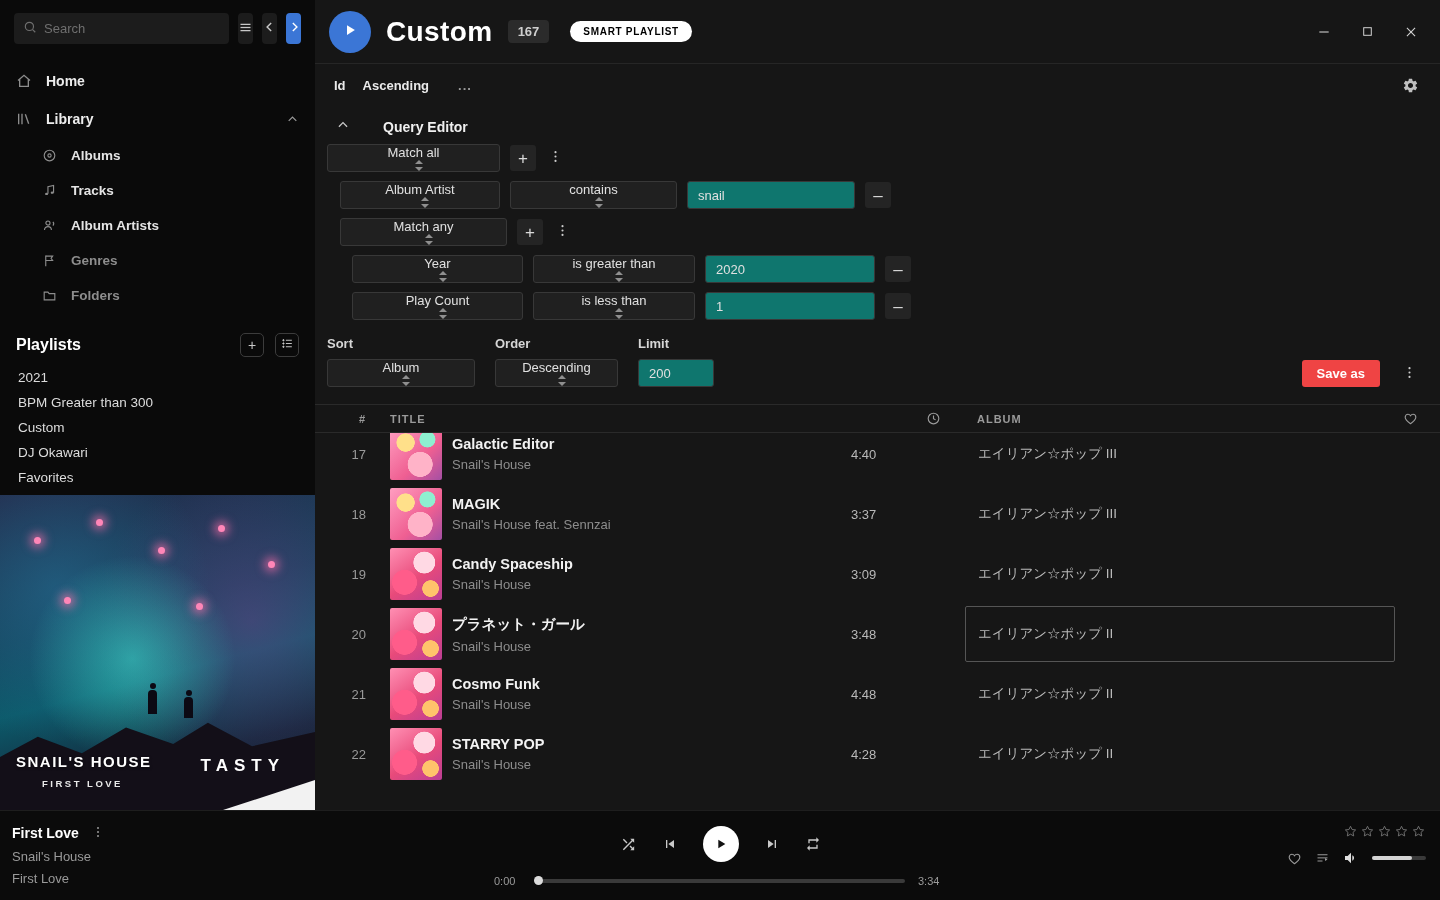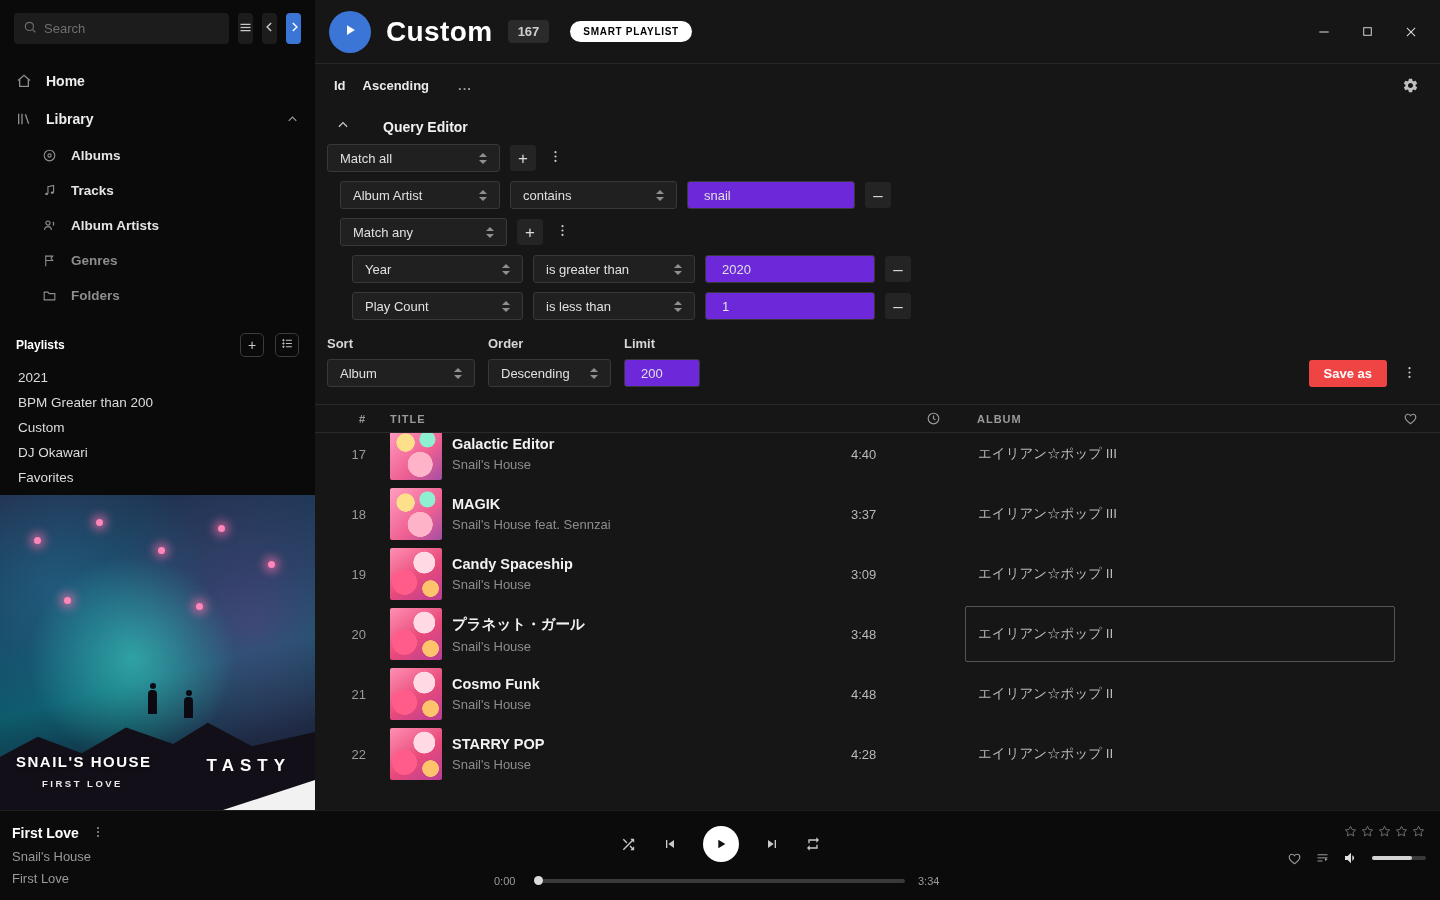--- a/index.html
+++ b/index.html
@@ -16,41 +16,41 @@
   .search-box input::placeholder { color:#6f6f6f; }
   .sq-btn { width:32px; height:31px; background:#1c1c1c; border:none; border-radius:4px; color:#c9c9c9; display:flex; align-items:center; justify-content:center; cursor:pointer; }
   .sq-btn.primary { background:#3b76d6; color:#fff; }
   .nav { margin-top:8px; }
   .nav-item { height:38px; display:flex; align-items:center; gap:14px; padding:0 16px; color:#ededed; font-weight:700; font-size:14px; cursor:pointer; }
   .nav-item .icon, .sub-item .icon { color:#8d8d8d; display:flex; align-items:center; }
   .nav-item .chev-end { margin-left:auto; color:#9a9a9a; display:flex; }
   .sub-item { height:35px; display:flex; align-items:center; gap:14px; padding-left:42px; font-size:13.5px; font-weight:700; color:#e4e4e4; cursor:pointer; }
   .sub-item.dim { color:#8d8d8d; }
   .pl-header { margin-top:20px; padding:0 16px; display:flex; align-items:center; }
-  .pl-header .pl-title { font-size:12px; font-weight:800; color:#fff; }
+  .pl-header .pl-title { font-size:16px; font-weight:800; color:#fff; }
   .pl-btns { margin-left:auto; display:flex; gap:11px; }
   .pl-mini { width:24px; height:24px; background:transparent; border:1px solid #3c3c3c; border-radius:5px; color:#c9c9c9; display:flex; align-items:center; justify-content:center; font-size:14px; cursor:pointer; }
   .playlist-list { list-style:none; margin-top:8px; }
   .playlist-list li { padding:5px 18px; font-size:13.5px; color:#dcdcdc; cursor:pointer; }
 
   
   .artwork { margin-top:auto; width:315px; height:315px; position:relative; overflow:hidden;
     background:
       radial-gradient(circle at 42% 52%, rgba(64,224,208,.55), transparent 42%),
       radial-gradient(circle at 18% 30%, rgba(40,120,160,.5), transparent 45%),
       radial-gradient(circle at 80% 40%, rgba(120,60,140,.45), transparent 50%),
       linear-gradient(165deg, #232a4a 0%, #14445c 38%, #0c5a6a 56%, #14283c 78%, #181826 100%); }
   .lantern { position:absolute; width:7px; height:7px; border-radius:50%; background:#ff86b8; box-shadow:0 0 10px 4px rgba(255,110,170,.65); }
   .rocks { position:absolute; left:0; bottom:0; width:100%; height:118px; background:#130f18;
     clip-path:polygon(0 55%, 12% 38%, 26% 52%, 40% 30%, 55% 44%, 66% 26%, 80% 46%, 100% 34%, 100% 100%, 0 100%); }
   .figure { position:absolute; width:9px; height:24px; background:#0c0913; border-radius:4px 4px 0 0; }
   .figure::before { content:""; position:absolute; top:-7px; left:1.5px; width:6px; height:6px; border-radius:50%; background:#0c0913; }
   .art-artist { position:absolute; left:16px; bottom:40px; color:#fff; font-weight:800; font-size:15px; letter-spacing:1.5px; text-shadow:0 1px 3px rgba(0,0,0,.6); }
   .art-title { position:absolute; left:42px; bottom:21px; color:#e9e9e9; font-size:9.5px; letter-spacing:2.5px; font-weight:700; }
-  .art-brand { position:absolute; right:24px; bottom:34px; color:#fff; font-weight:700; font-size:17px; letter-spacing:6px; }
+  .art-brand { position:absolute; right:30px; bottom:34px; color:#fff; font-weight:700; font-size:17px; letter-spacing:6px; }
   .art-wedge { position:absolute; right:0; bottom:0; width:92px; height:30px; background:#f2f2f2; clip-path:polygon(100% 0, 100% 100%, 0 100%); }
 
   
   .main { flex:1; position:relative; background:#161616; overflow:hidden; display:flex; flex-direction:column; }
   .main-header { height:64px; flex-shrink:0; display:flex; align-items:center; gap:15px; padding:0 22px 0 14px; border-bottom:1px solid #262626; }
   .play-circle { width:42px; height:42px; border-radius:50%; background:#3b76d6; color:#fff; border:none; display:flex; align-items:center; justify-content:center; cursor:pointer; flex-shrink:0; }
   .page-title { font-size:28px; font-weight:800; color:#fff; letter-spacing:.4px; }
   .count-badge { background:#2b2b2b; color:#cfcfcf; font-size:13px; font-weight:700; padding:4px 10px; border-radius:4px; }
   .type-badge { background:#fff; color:#000; font-size:10px; font-weight:800; letter-spacing:.7px; padding:5px 13px; border-radius:11px; margin-left:6px; }
   .win-controls { margin-left:auto; display:flex; gap:30px; color:#d6d6d6; }
@@ -61,33 +61,33 @@
   .sort-row .more { margin-left:29px; color:#9a9a9a; letter-spacing:1px; cursor:pointer; }
   .sort-row .gear { margin-left:auto; color:#c0c0c0; cursor:pointer; display:flex; }
 
   .qe-header { display:flex; align-items:center; margin:12px 0 4px 0; padding-left:21px; }
   .qe-header .collapse { background:transparent; border:none; color:#c9c9c9; cursor:pointer; display:flex; }
   .qe-header .qe-title { margin-left:33px; font-size:14px; font-weight:700; color:#f0f0f0; }
 
   .qe-row { display:flex; align-items:center; gap:10px; margin-top:9px; padding-left:12px; }
   .qe-row.ind1 { padding-left:25px; }
   .qe-row.ind2 { padding-left:37px; }
-  .select { height:28px; background:#202020; border:1px solid #383838; border-radius:3px; display:flex; align-items:center; justify-content:space-between; padding:0 12px; font-size:13px; color:#e0e0e0; cursor:pointer; }
+  .select { height:28px; background:#202020; border:1px solid #383838; border-radius:3px; display:flex; align-items:center; justify-content:space-between; padding:0 24px; font-size:13px; color:#e0e0e0; cursor:pointer;flex-direction:column; }
   .spin { display:flex; flex-direction:column; gap:3px; margin-left:10px; }
   .spin i { display:block; width:0; height:0; border-left:4px solid transparent; border-right:4px solid transparent; }
   .spin .u { border-bottom:4px solid #8f8f8f; }
   .spin .d { border-top:4px solid #8f8f8f; }
-  .qe-input { height:28px; background:#6d28d9; border:1px solid #383838; border-radius:3px; color:#e0e0e0; font-size:13px; padding:0 16px; font-family:inherit; outline:none; }
+  .qe-input { height:28px; background:#0f766e; border:1px solid #383838; border-radius:3px; color:#e0e0e0; font-size:13px; padding:0 10px; font-family:inherit; outline:none; }
   .mini-btn { width:26px; height:26px; background:#242424; border:none; border-radius:3px; color:#dadada; font-size:17px; line-height:1; display:flex; align-items:center; justify-content:center; cursor:pointer; }
   .kebab-btn { width:18px; height:26px; background:transparent; border:none; color:#cfcfcf; display:flex; align-items:center; justify-content:center; cursor:pointer; }
   .w173{width:173px}.w160{width:160px}.w167{width:167px}.w168{width:168px}
   .w171{width:171px}.w162{width:162px}.w170{width:170px}
   .w148{width:148px}.w124{width:123px}.w76{width:76px}
 
-  .sol-row { display:flex; align-items:flex-end; gap:13px; padding:16px 22px 0 12px; }
+  .sol-row { display:flex; align-items:flex-end; gap:20px; padding:16px 22px 0 12px; }
   .sol-group { display:flex; flex-direction:column; gap:8px; }
   .sol-group label { font-size:13px; font-weight:700; color:#d6d6d6; }
   .save-btn { margin-left:auto; height:27px; padding:0 15px; background:#ef4444; border:none; border-radius:3px; color:#fff; font-size:13px; font-weight:700; cursor:pointer; }
 
   .track-table { margin-top:17px; flex:1; position:relative; overflow:hidden; }
   .t-header, .t-row { display:grid; grid-template-columns:44px 78px 1fr 90px 24px 430px 31px; align-items:center; padding:0 14px 0 12px; }
   .t-header { height:29px; border-top:1px solid #2a2a2a; border-bottom:1px solid #2a2a2a; color:#9a9a9a; font-size:11px; font-weight:700; letter-spacing:1px; }
   .h-idx { text-align:right; padding-right:5px; }
   .h-title { grid-column:2 / 4; padding-left:19px; }
   .h-dur { justify-self:end; display:flex; }
@@ -262,21 +262,21 @@
                   <line x1="9" y1="18" x2="20" y2="18"></line>
                   <circle cx="4.5" cy="6" r="1.2"></circle>
                   <circle cx="4.5" cy="12" r="1.2"></circle>
                   <circle cx="4.5" cy="18" r="1.2"></circle>
                 </svg></span>
             </button>
         </div>
       </div>
       <ul class="playlist-list">
         <li>2021</li>
-        <li>BPM Greater than 200</li>
+        <li>BPM Greater than 300</li>
         <li>Custom</li>
         <li>DJ Okawari</li>
         <li>Favorites</li>
       </ul>
 
       <div class="artwork">
         <div class="lantern" style="left:34px; top:42px;"></div>
         <div class="lantern" style="left:96px; top:24px;"></div>
         <div class="lantern" style="left:158px; top:52px;"></div>
         <div class="lantern" style="left:218px; top:30px;"></div>

